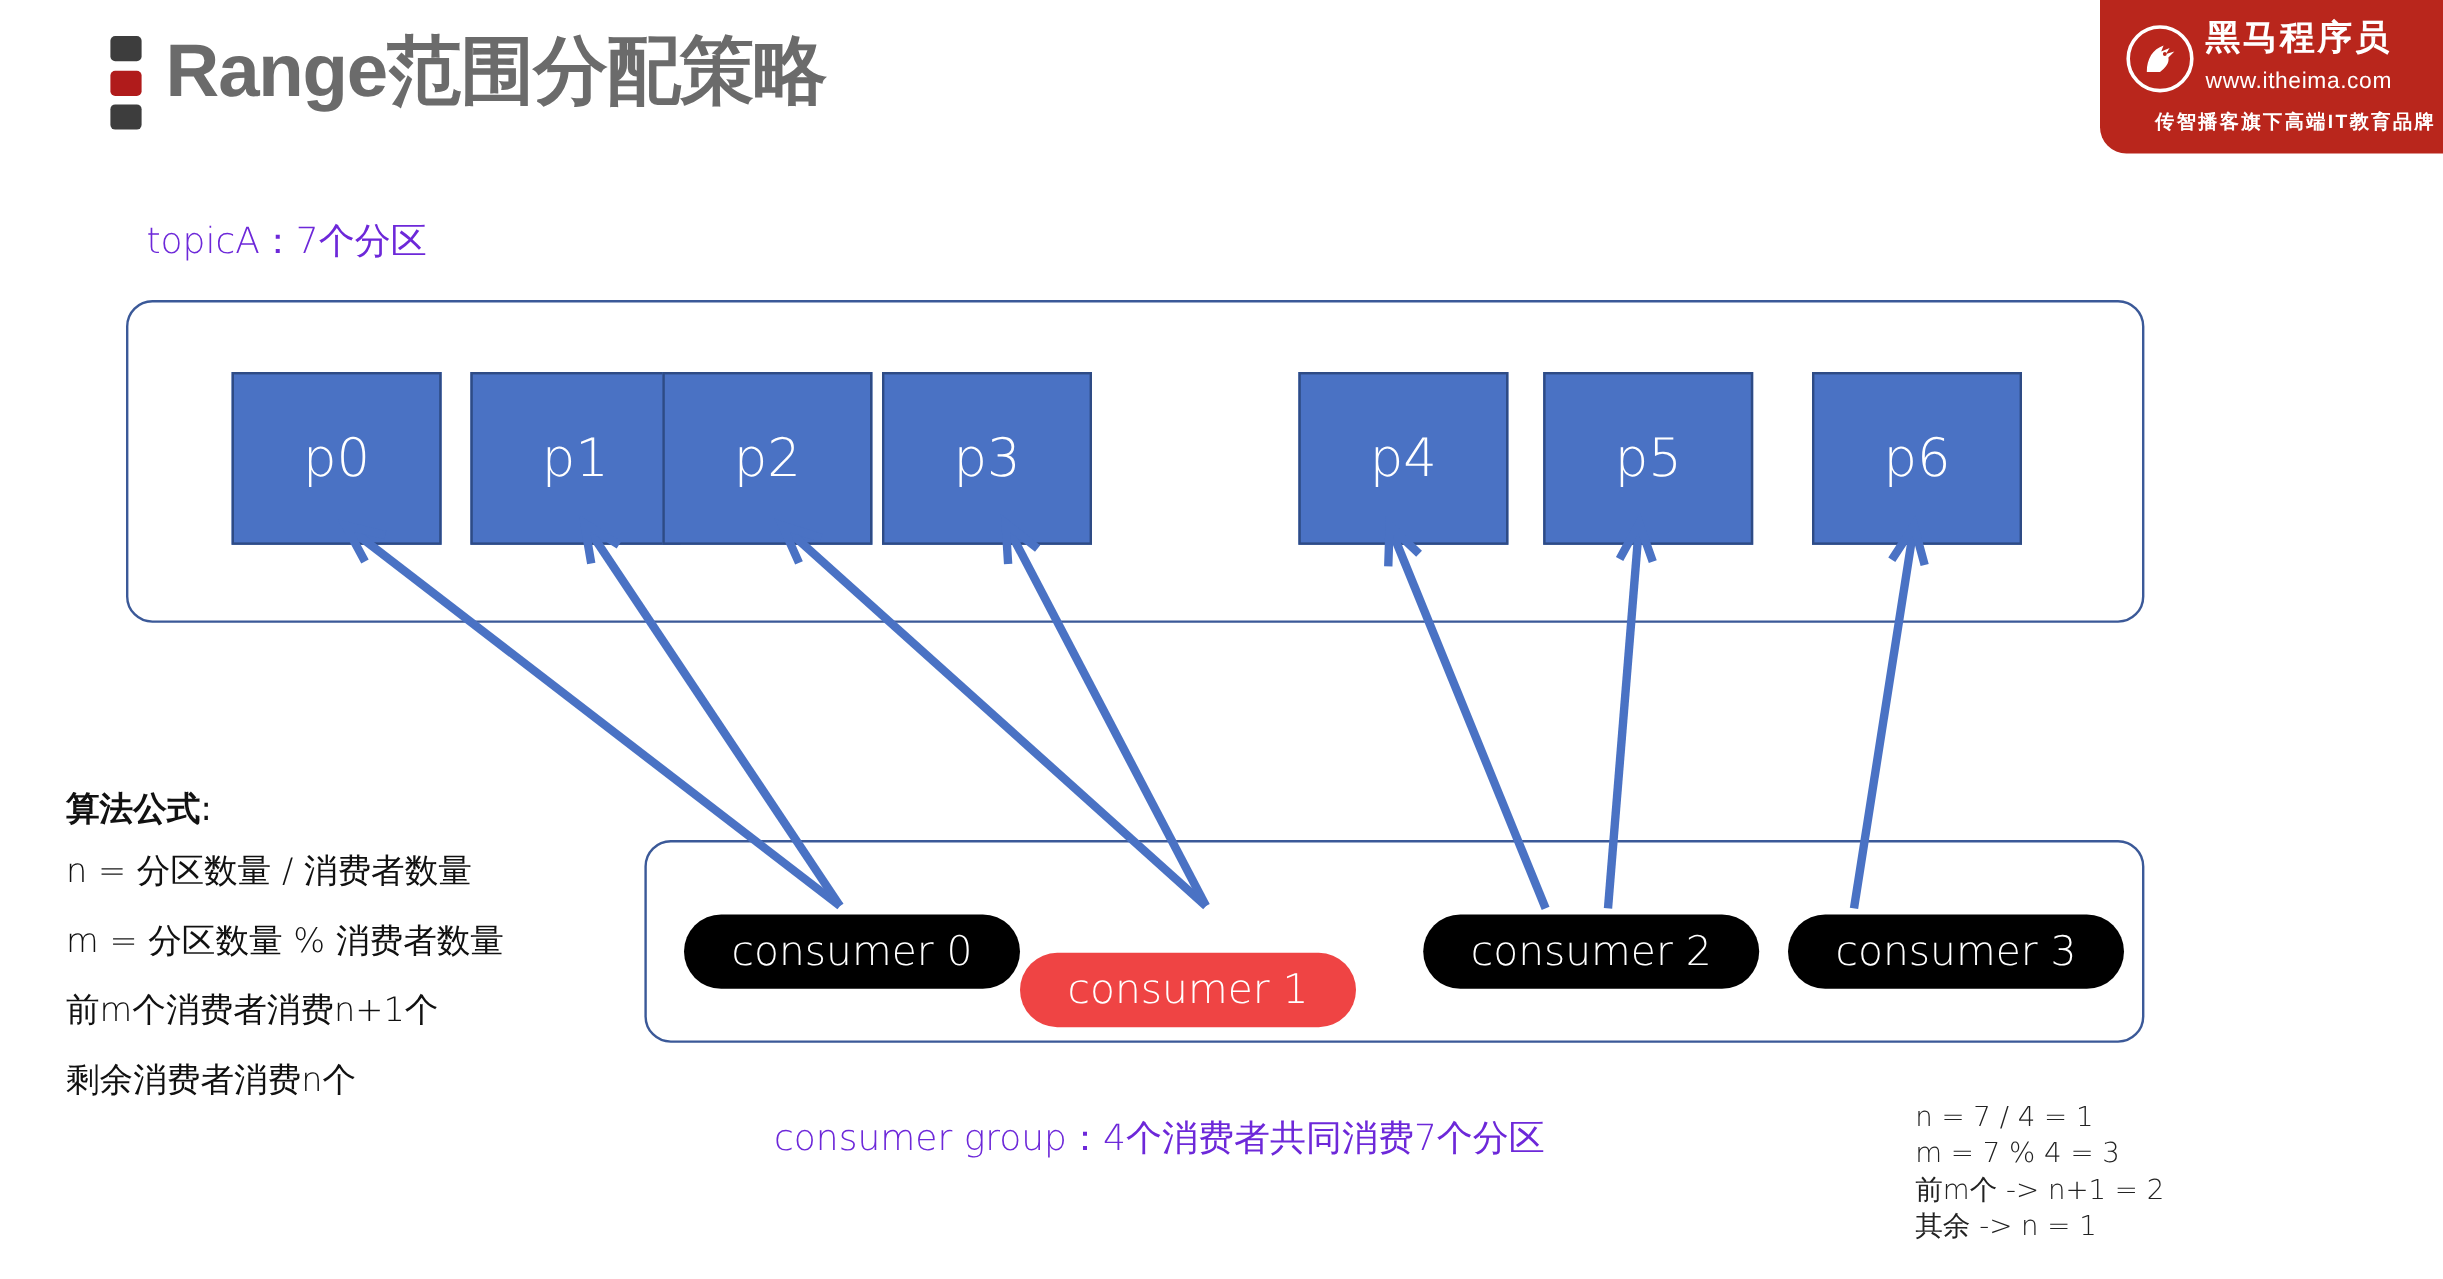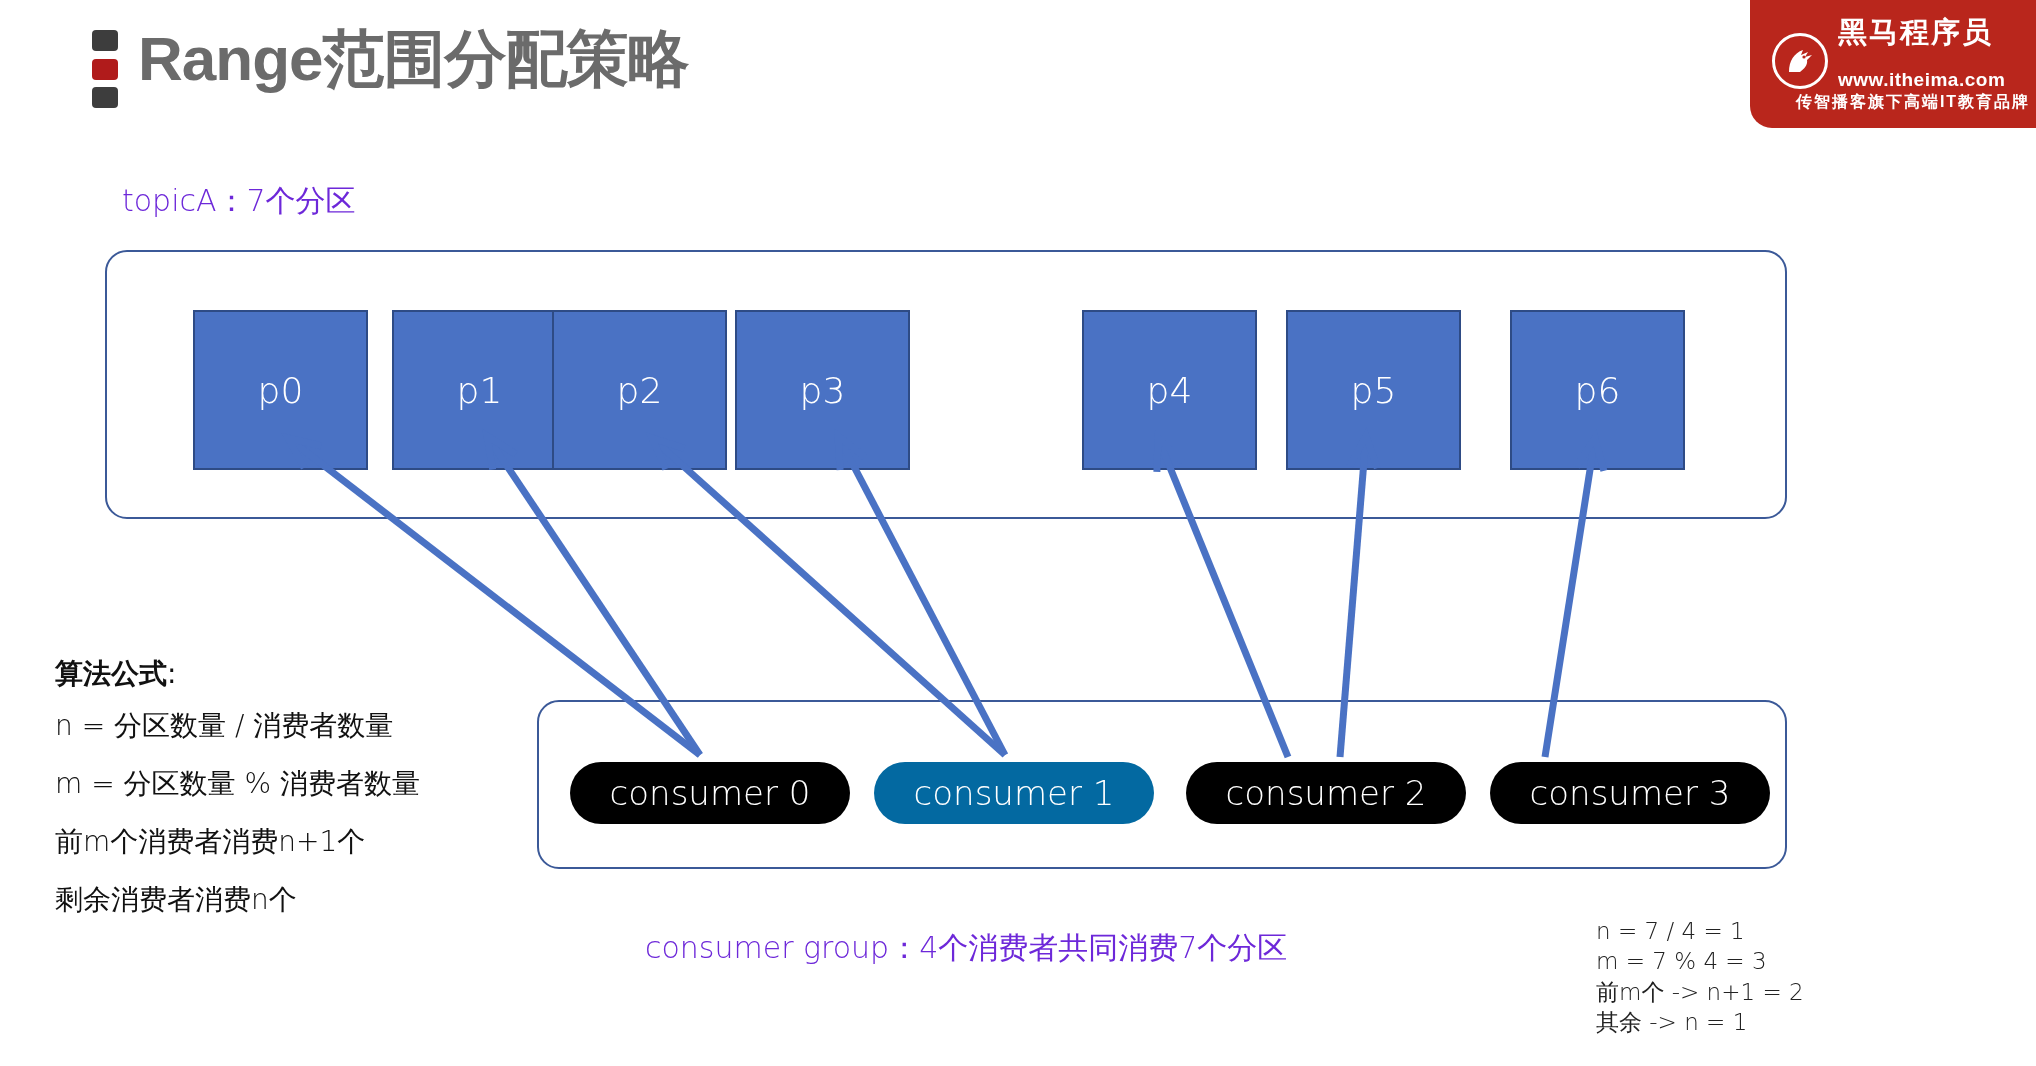--- a/index.html
+++ b/index.html
@@ -35,21 +35,21 @@
   }
   #brand-row{position:absolute;left:22px;top:18px;display:flex;align-items:flex-end;gap:10px;}
   #brand-mark{
     width:56px;height:56px;border-radius:50%;
     border:3px solid #fff;box-sizing:border-box;
     display:flex;align-items:center;justify-content:center;
   }
   #brand-mark svg{display:block;}
   #brand-text-col{display:flex;flex-direction:column;line-height:1;}
   #brand-name{font-size:29px;font-weight:bold;letter-spacing:2px;}
-  #brand-url{font-size:19px;font-weight:bold;letter-spacing:.5px;margin-top:23px;}
+  #brand-url{font-size:19px;font-weight:normal;letter-spacing:.5px;margin-top:11px;}
   #brand-tagline{
     position:absolute;left:0;right:0;top:92px;text-align:center;
     font-size:16px;letter-spacing:2px;font-weight:bold;padding-left:40px;
   }
 
   
   .plain-label{
     position:absolute;font-size:30px;color:#6d28d9;white-space:nowrap;
     font-family:"DejaVu Sans","Liberation Sans",sans-serif;font-weight:300;
   }
@@ -58,24 +58,24 @@
 
   
   .round-container{
     position:absolute;border:2px solid #3b5998;border-radius:22px;background:transparent;
   }
   #topic-container{left:105px;top:250px;width:1678px;height:265px;}
   #group-container{left:537px;top:700px;width:1246px;height:165px;}
 
   
   .partition{
-    position:absolute;top:310px;width:175px;height:160px;
+    position:absolute;top:310px;width:175px;height:144px;
     background:#4a72c4;border:2px solid #2e4b85;box-sizing:border-box;
     display:flex;align-items:center;justify-content:center;
-    color:#fff;font-size:36px;font-weight:300;
+    color:#fff;font-size:44px;font-weight:300;
     font-family:"DejaVu Sans","Liberation Sans",sans-serif;
   }
 
   
   .consumer{
     position:absolute;top:762px;height:62px;
     background:#000;border-radius:31px;
     display:flex;align-items:center;justify-content:center;
     color:#fff;font-size:34px;font-weight:300;
     font-family:"DejaVu Sans","Liberation Sans",sans-serif;
@@ -140,21 +140,21 @@
       <div class="partition" style="left: 392px; background: rgb(74, 114, 196); border-color: rgb(46, 75, 133);">p1</div>
       <div class="partition" style="left: 552px; background: rgb(74, 114, 196); border-color: rgb(46, 75, 133);">p2</div>
       <div class="partition" style="left: 735px; background: rgb(74, 114, 196); border-color: rgb(46, 75, 133);">p3</div>
       <div class="partition" style="left: 1082px; background: rgb(74, 114, 196); border-color: rgb(46, 75, 133);">p4</div>
       <div class="partition" style="left: 1286px; background: rgb(74, 114, 196); border-color: rgb(46, 75, 133);">p5</div>
       <div class="partition" style="left: 1510px; background: rgb(74, 114, 196); border-color: rgb(46, 75, 133);">p6</div>
     </div>
 
   <div id="consumer-host">
       <div class="consumer" style="left: 570px; width: 280px; background: rgb(0, 0, 0);">consumer 0</div>
-      <div class="consumer" style="left: 874px; width: 280px; background: #0369a1;">consumer 1</div>
+      <div class="consumer" style="left: 850px; width: 280px; background: #ef4444; margin-top: 32px;">consumer 1</div>
       <div class="consumer" style="left: 1186px; width: 280px; background: rgb(0, 0, 0);">consumer 2</div>
       <div class="consumer" style="left: 1490px; width: 280px; background: rgb(0, 0, 0);">consumer 3</div>
     </div>
 
   <svg id="arrow-layer" viewBox="0 0 2036 1066" xmlns="http://www.w3.org/2000/svg">
       <g>
         <line x1="700" y1="755" x2="288" y2="438" stroke="#4a72c4" stroke-width="7" stroke-linecap="butt"></line>
         <polyline points="321.0590411114725,445.9435383041799 288,438 304.1505798534348,467.91920404017833" fill="none" stroke="#4a72c4" stroke-width="7" stroke-linejoin="miter" stroke-linecap="butt"></polyline>
       </g>
       <g>

